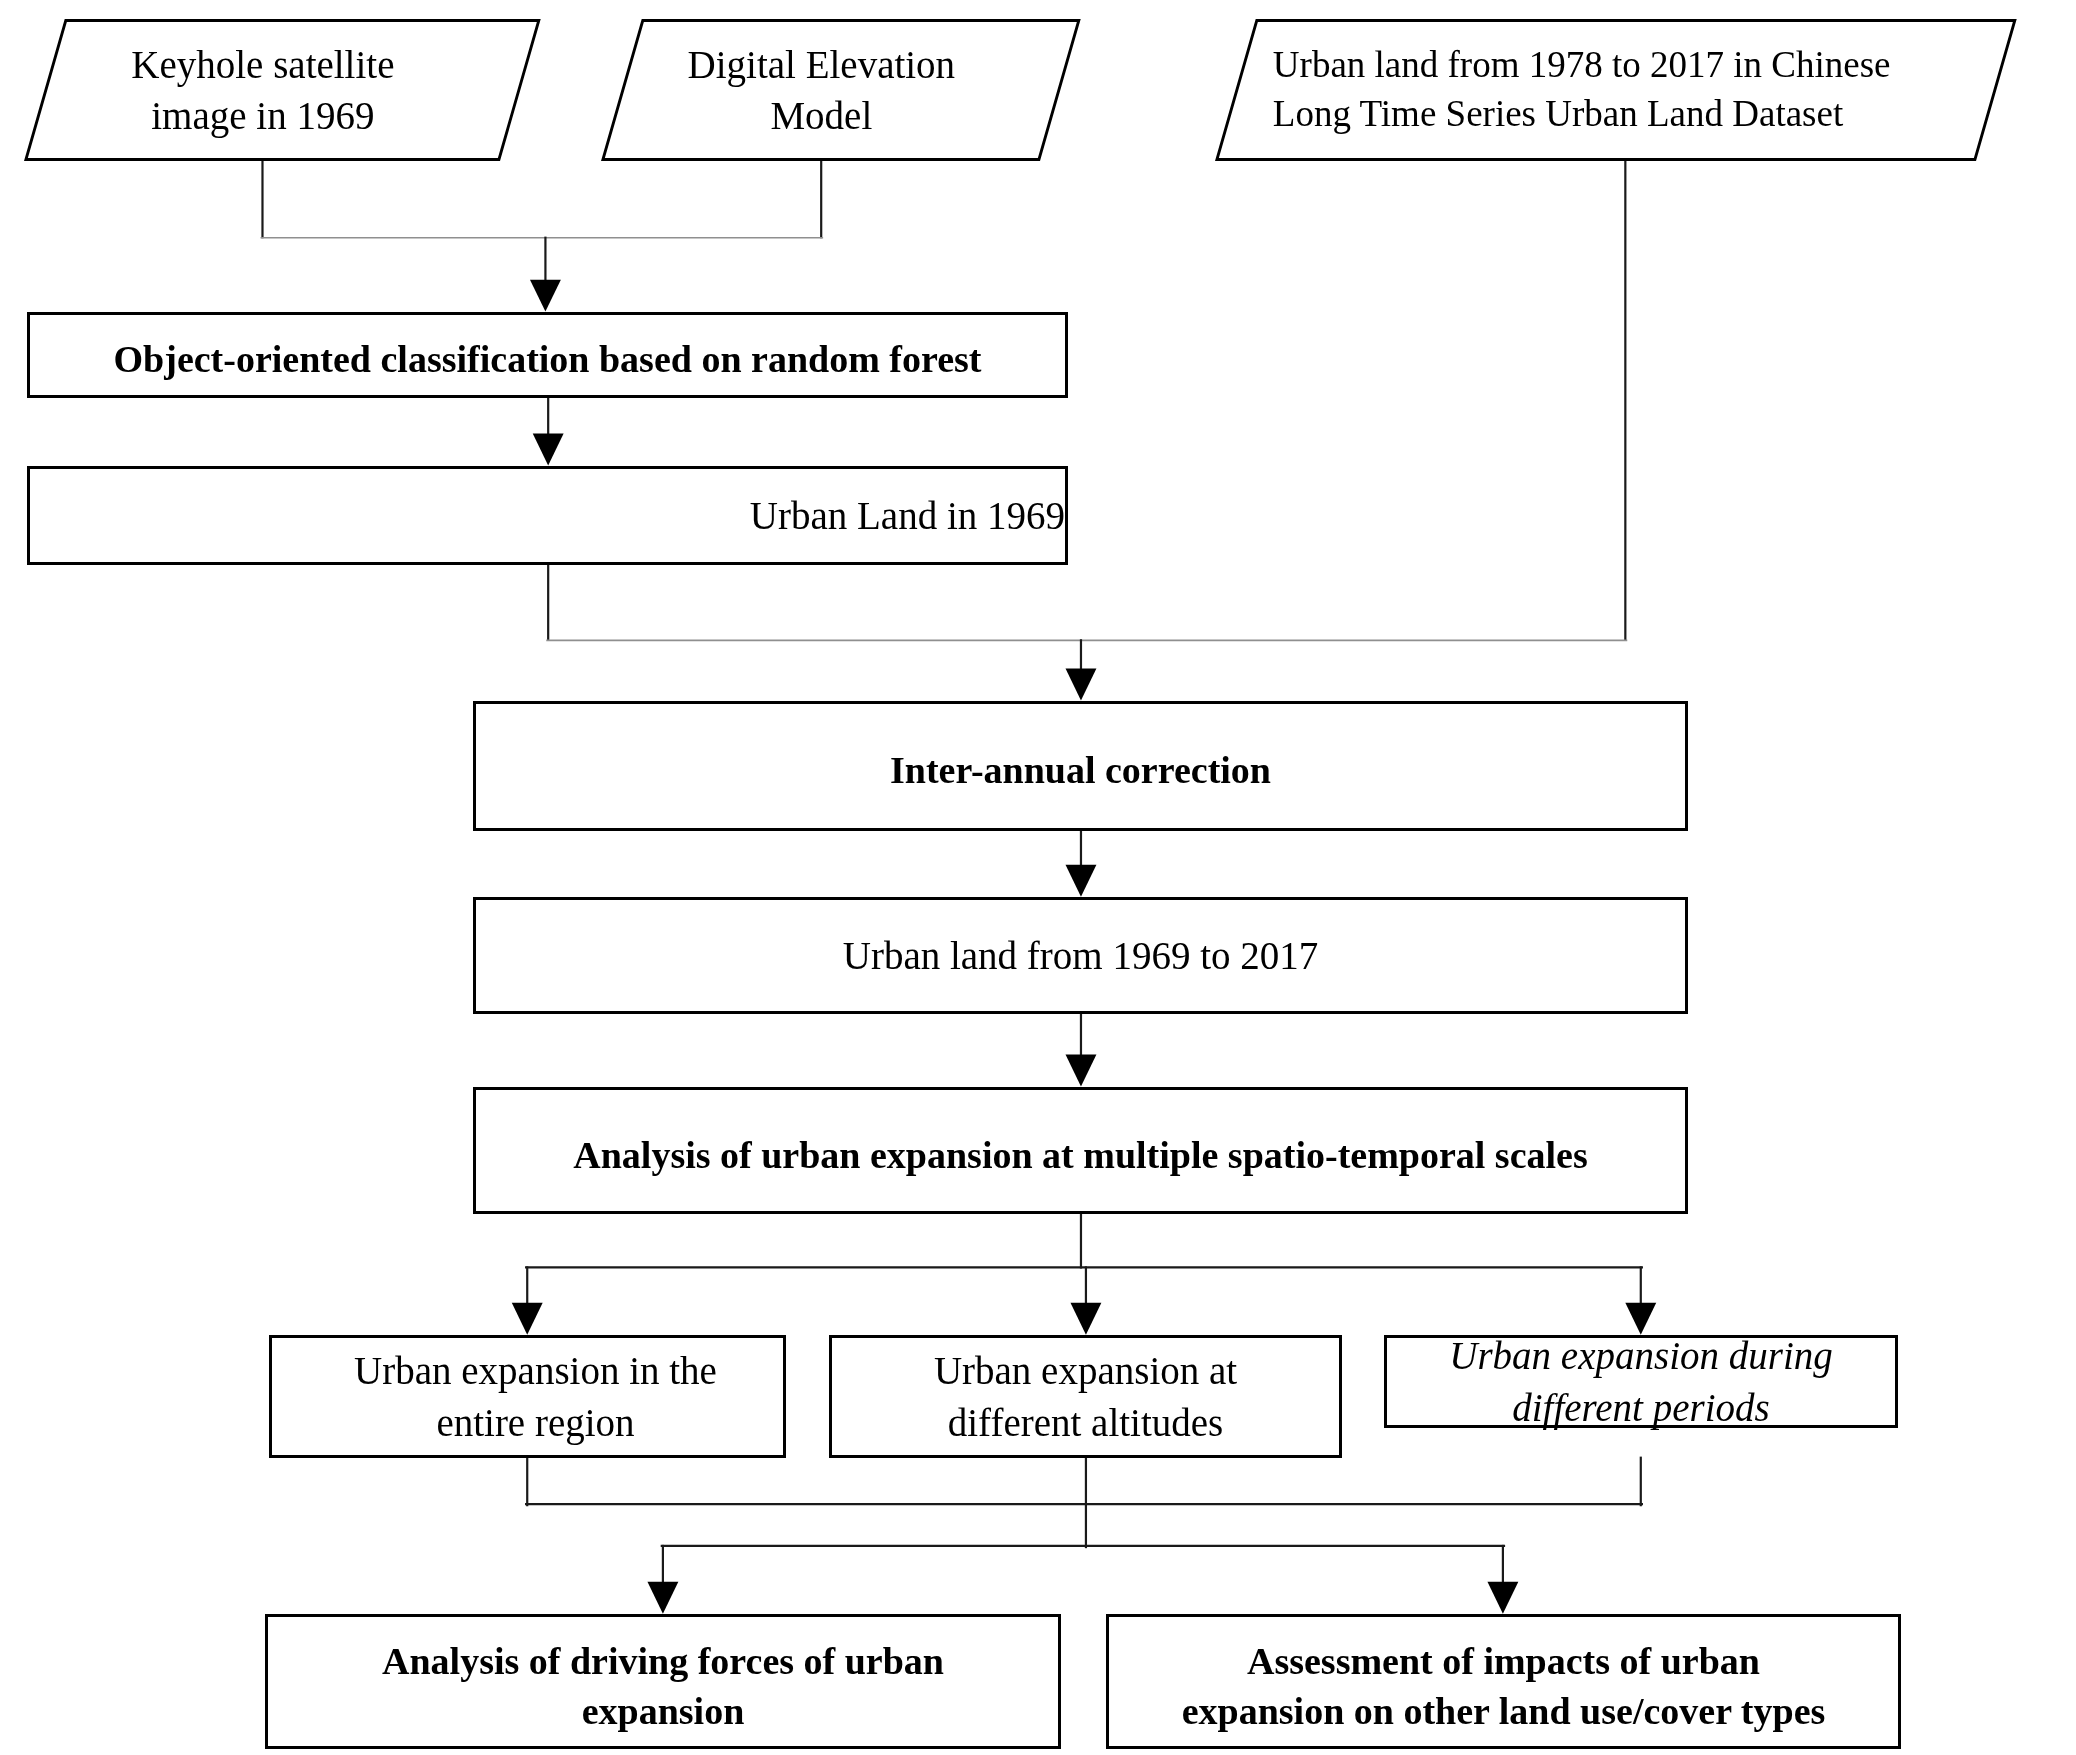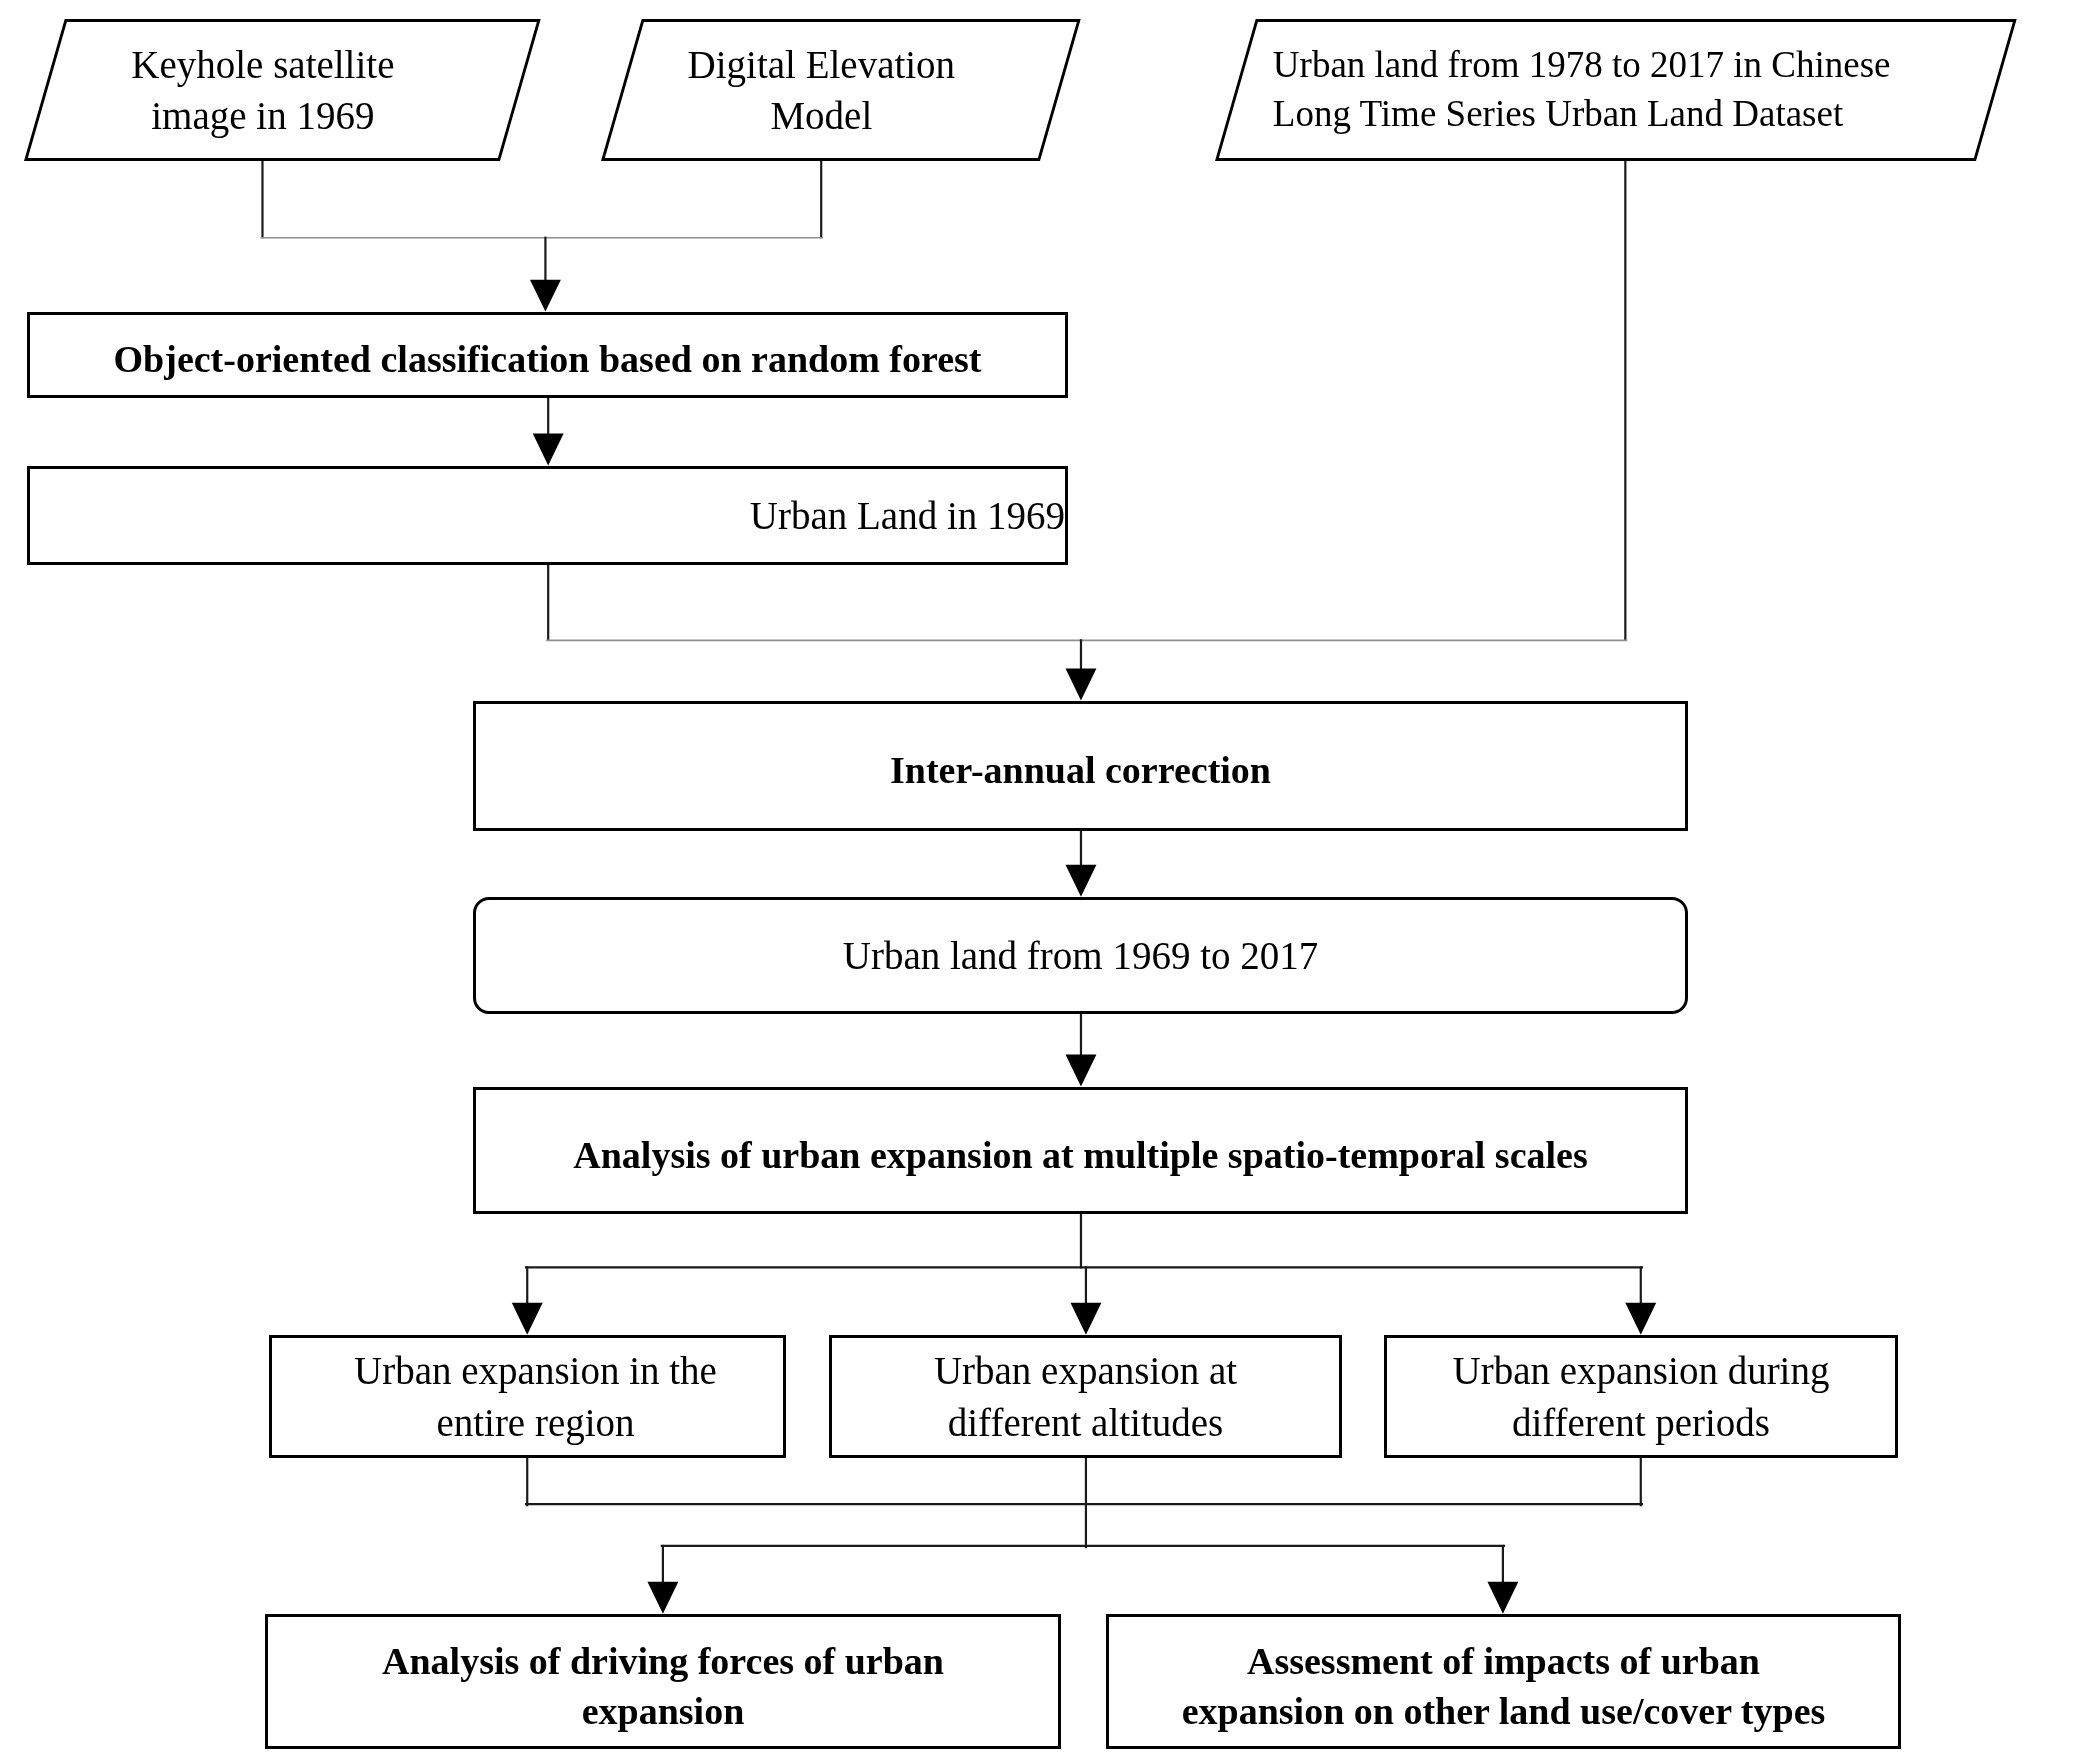--- a/index.html
+++ b/index.html
@@ -126,39 +126,39 @@
   </div>
 
   <div class="node" style="left:27px; top:466px; width:1041px; height:99px;justify-content:flex-end;">
     <div class="lbl">Urban Land in 1969</div>
   </div>
 
   <div class="node bold" style="left:473px; top:701px; width:1215px; height:130px;justify-content:center;">
     <div class="lbl">Inter-annual correction</div>
   </div>
 
-  <div class="node" style="left:473px; top:897px; width:1215px; height:117px;border-radius:16px;">
+  <div class="node" style="left:473px; top:897px; width:1215px; height:117px;">
     <div class="lbl">Urban land from 1969 to 2017</div>
   </div>
 
   <div class="node bold" style="left:473px; top:1087px; width:1215px; height:127px;">
     <div class="lbl">Analysis of urban expansion at multiple spatio-temporal scales</div>
   </div>
 
   <div class="node" style="left:269px; top:1335px; width:517px; height:123px;padding-left:16px;">
     <div class="lbl">Urban expansion in the
 entire region</div>
   </div>
 
   <div class="node" style="left:829px; top:1335px; width:513px; height:123px;">
     <div class="lbl">Urban expansion at
 different altitudes</div>
   </div>
 
-  <div class="node" style="left:1384px; top:1335px; width:514px; height:123px;">
+  <div class="node" style="left:1384px; top:1335px; width:514px; height:93px;font-style:italic;">
     <div class="lbl">Urban expansion during
 different periods</div>
   </div>
 
   <div class="node bold" style="left:265px; top:1614px; width:796px; height:135px;">
     <div class="lbl">Analysis of driving forces of urban
 expansion</div>
   </div>
 
   <div class="node bold" style="left:1106px; top:1614px; width:795px; height:135px;">

